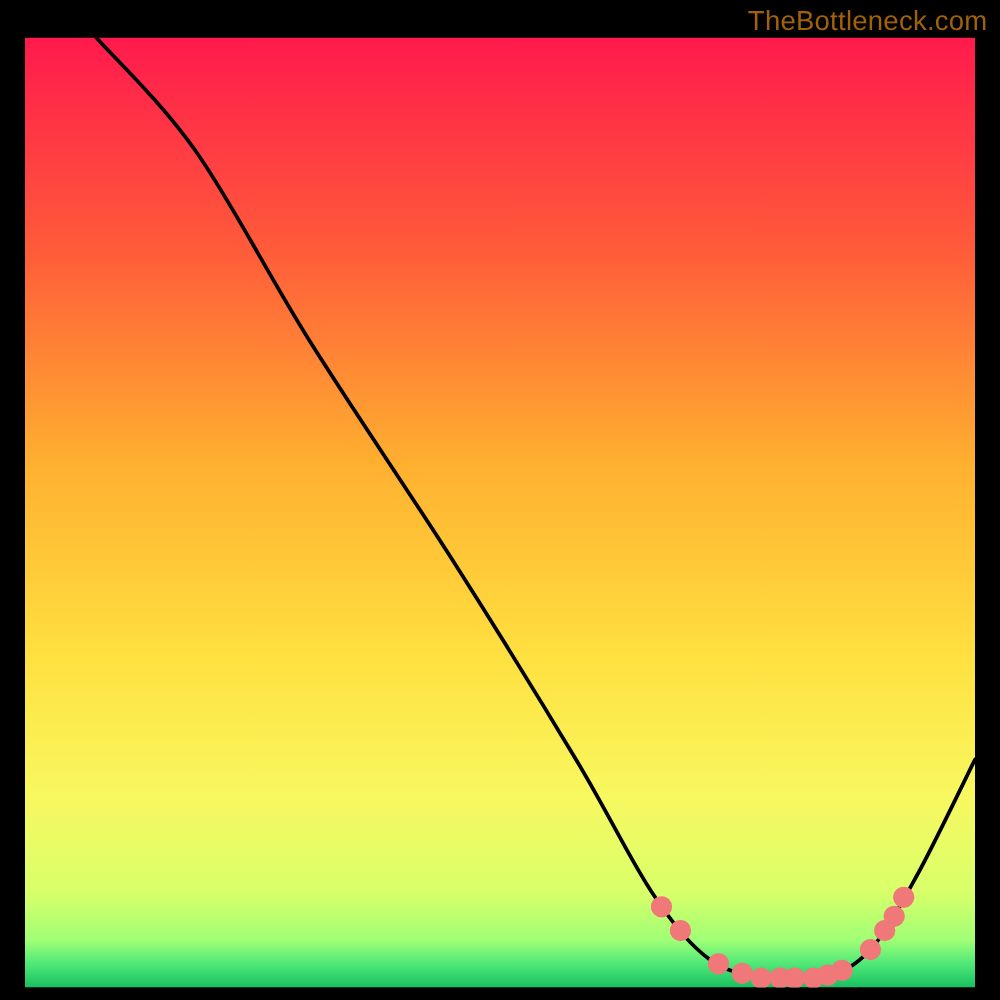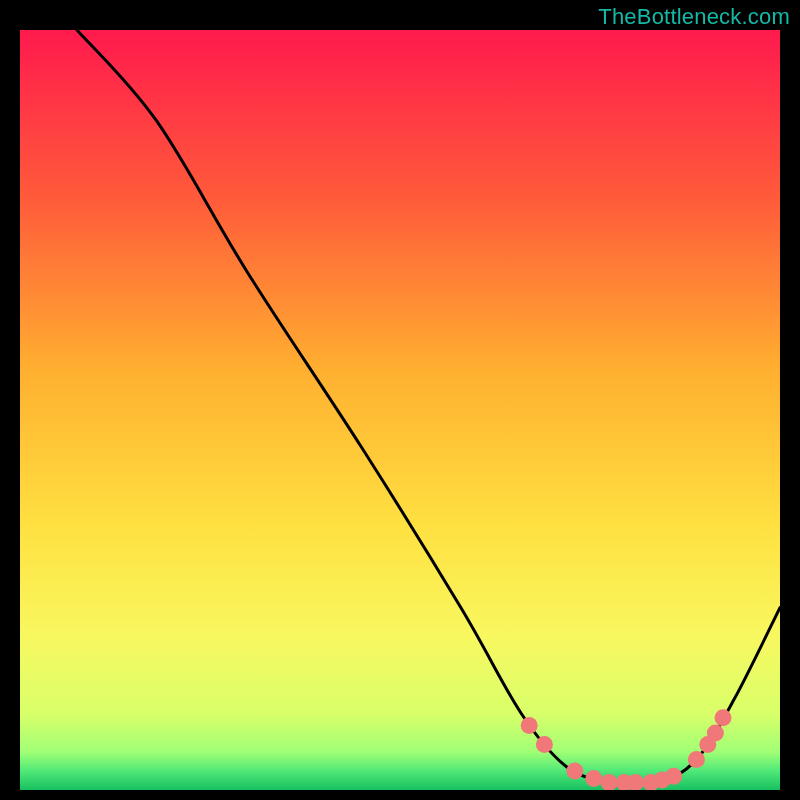--- a/index.html
+++ b/index.html
@@ -13,21 +13,21 @@
   .container {
     position: relative;
     width: 800px;
     height: 800px;
     background: #000;
   }
   .attribution {
     position: absolute;
     top: 4px;
     right: 10px;
-    color: #14b8a6;
+    color: #a16207;
     font-family: Arial, Helvetica, sans-serif;
     font-size: 22px;
     font-weight: 400;
     letter-spacing: 0.2px;
   }
   .plot-area {
     position: absolute;
     left: 20px;
     top: 30px;
     width: 760px;

